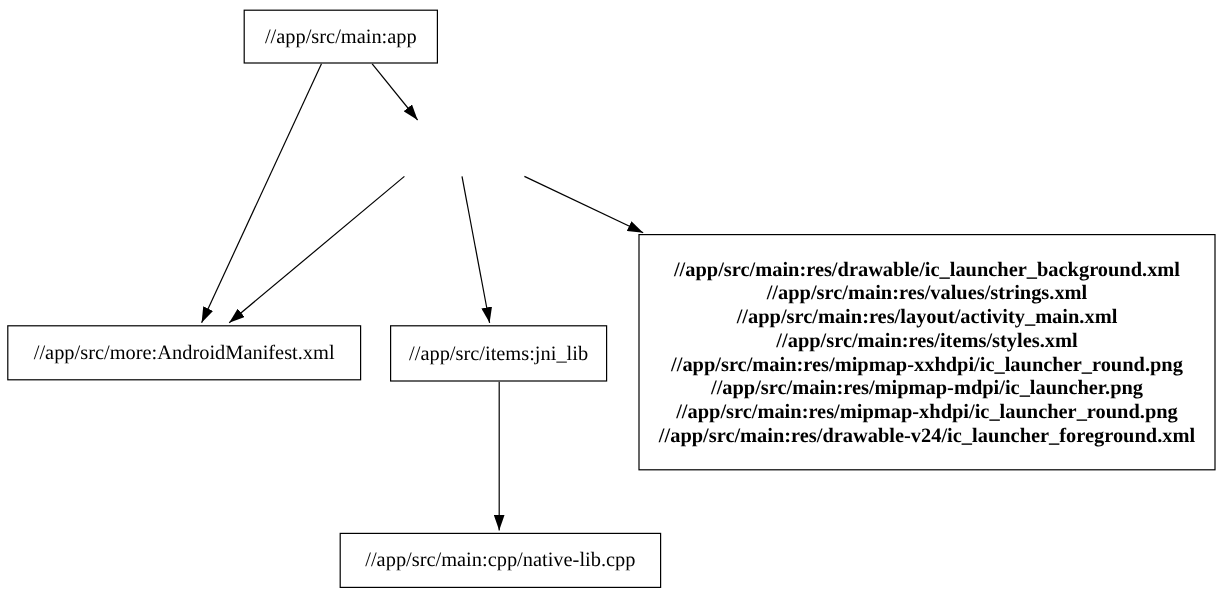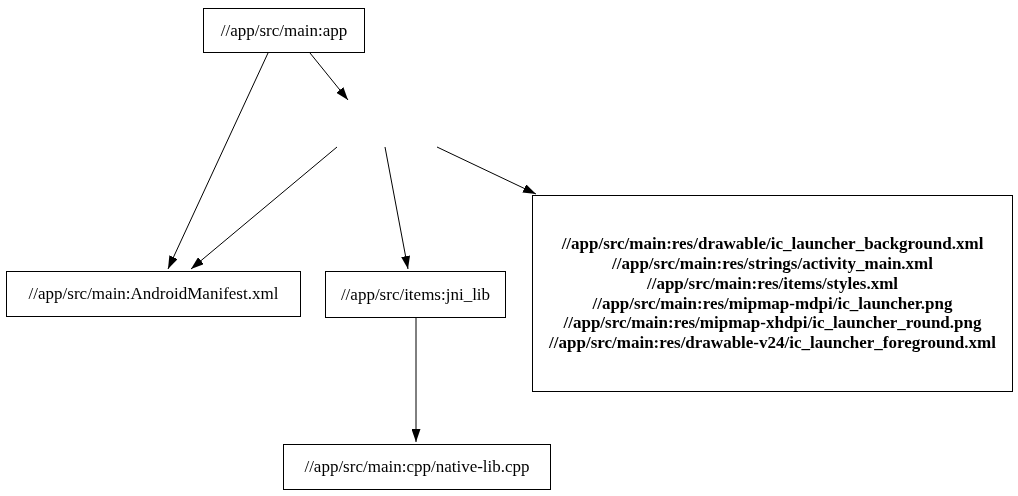--- a/index.html
+++ b/index.html
@@ -70,31 +70,33 @@
     <line class="edge" x1="437" y1="147" x2="536" y2="194" marker-end="url(#arrow)"></line>
     <line class="edge" x1="416" y1="318" x2="416" y2="442" marker-end="url(#arrow)"></line>
   </svg>
 
   <div class="node node-app">
     <span>//app/src/main:app</span>
   </div>
 
 
   <div class="node node-manifest">
-    <span>//app/src/main:AndroidManifest.xml</span>
+    <span>//app/src/more:AndroidManifest.xml</span>
   </div>
 
   <div class="node node-jni-lib">
     <span>//app/src/items:jni_lib</span>
   </div>
 
   <div class="node multiline node-resources">
     <div>//app/src/main:res/drawable/ic_launcher_background.xml</div>
-    <div>//app/src/main:res/strings/activity_main.xml</div>
+    <div>//app/src/main:res/values/strings.xml</div>
+    <div>//app/src/main:res/layout/activity_main.xml</div>
     <div>//app/src/main:res/items/styles.xml</div>
+    <div>//app/src/main:res/mipmap-xxhdpi/ic_launcher_round.png</div>
     <div>//app/src/main:res/mipmap-mdpi/ic_launcher.png</div>
     <div>//app/src/main:res/mipmap-xhdpi/ic_launcher_round.png</div>
     <div>//app/src/main:res/drawable-v24/ic_launcher_foreground.xml</div>
   </div>
 
   <div class="node node-native-lib">
     <span>//app/src/main:cpp/native-lib.cpp</span>
   </div>
 
 </div>

